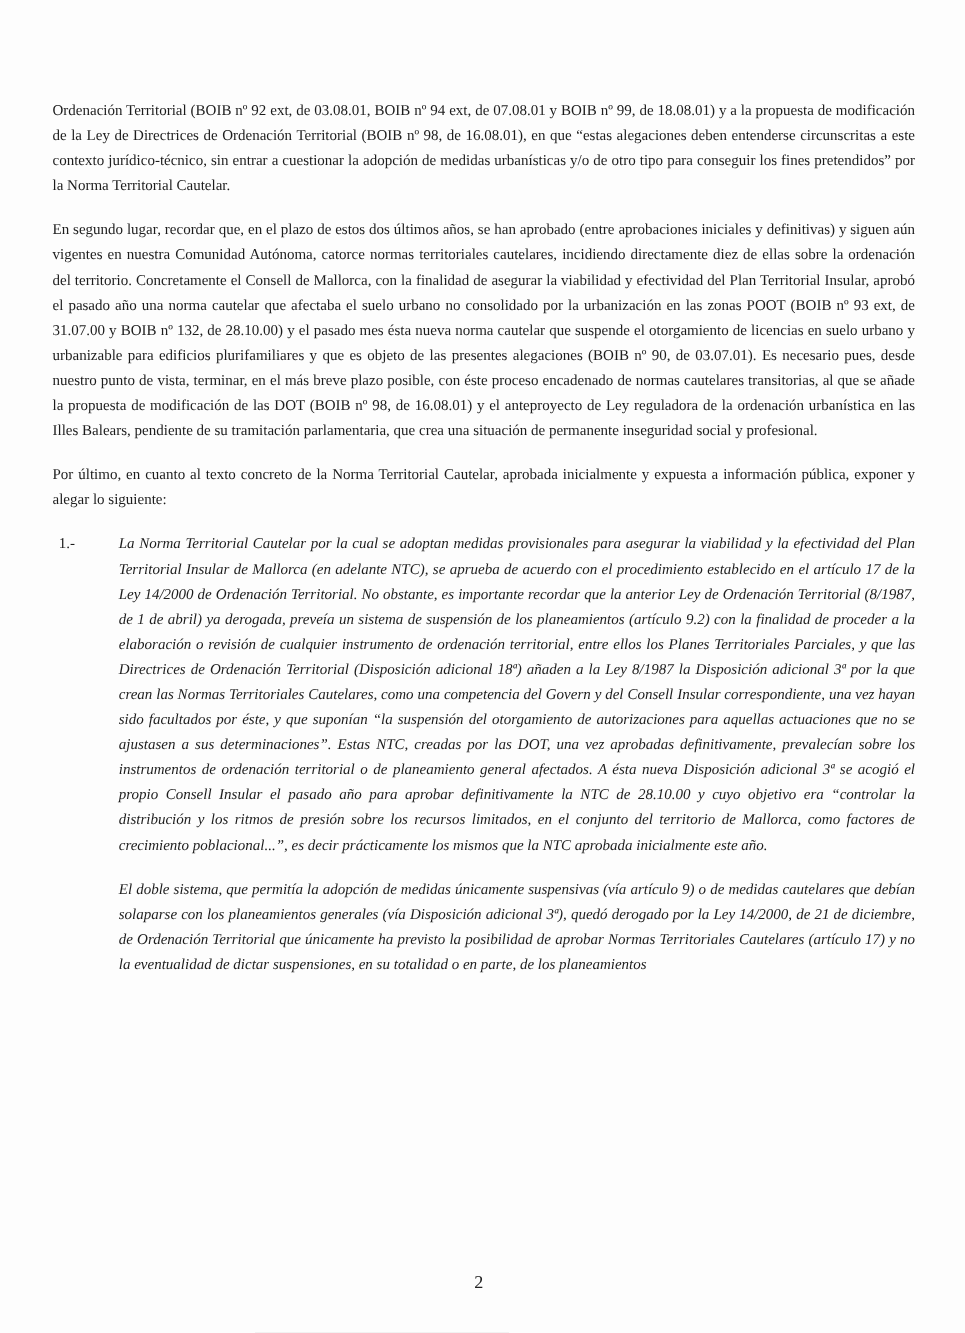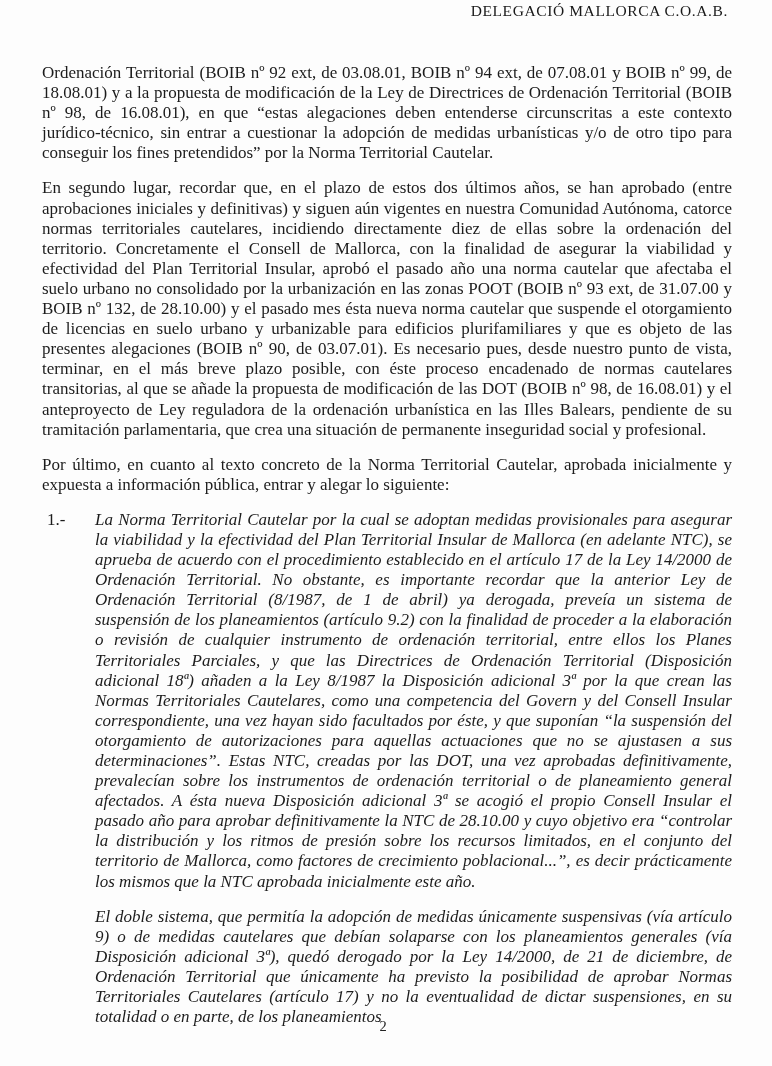--- a/index.html
+++ b/index.html
@@ -21,24 +21,24 @@
     position: absolute;
     top: 2px;
     right: 44px;
     font-size: 15.5px;
     letter-spacing: 0.6px;
     white-space: nowrap;
     color: #191919;
   }
   .doc-body {
     position: absolute;
-    top: 63px;
+    top: 78px;
     left: 42px;
     width: 690px;
-    font-size: 17px;
+    font-size: 12px;
     line-height: 20.1px;
     text-align: justify;
     color: #1c1c1c;
   }
   .para {
     margin: 0 0 15px 0;
     padding: 0;
   }
   .list-item {
     display: flex;
@@ -63,29 +63,28 @@
     text-align: center;
     font-size: 14.5px;
     color: #222222;
   }
 </style>
 </head>
 <body>
 
 <div class="page">
 
-  <div class="doc-header">DELEGACIÓ MALLORCA C.O.A.B.</div>
 
   <div class="doc-body">
 
     <p class="para">Ordenación Territorial (BOIB nº 92 ext, de 03.08.01, BOIB nº 94 ext, de 07.08.01 y BOIB nº 99, de 18.08.01) y a la propuesta de modificación de la Ley de Directrices de Ordenación Territorial (BOIB nº 98, de 16.08.01), en que “estas alegaciones deben entenderse circunscritas a este contexto jurídico-técnico, sin entrar a cuestionar la adopción de medidas urbanísticas y/o de otro tipo para conseguir los fines pretendidos” por la Norma Territorial Cautelar.</p>
 
     <p class="para">En segundo lugar, recordar que, en el plazo de estos dos últimos años, se han aprobado (entre aprobaciones iniciales y definitivas) y siguen aún vigentes en nuestra Comunidad Autónoma, catorce normas territoriales cautelares, incidiendo directamente diez de ellas sobre la ordenación del territorio. Concretamente el Consell de Mallorca, con la finalidad de asegurar la viabilidad y efectividad del Plan Territorial Insular, aprobó el pasado año una norma cautelar que afectaba el suelo urbano no consolidado por la urbanización en las zonas POOT (BOIB nº 93 ext, de 31.07.00 y BOIB nº 132, de 28.10.00) y el pasado mes ésta nueva norma cautelar que suspende el otorgamiento de licencias en suelo urbano y urbanizable para edificios plurifamiliares y que es objeto de las presentes alegaciones (BOIB nº 90, de 03.07.01). Es necesario pues, desde nuestro punto de vista, terminar, en el más breve plazo posible, con éste proceso encadenado de normas cautelares transitorias, al que se añade la propuesta de modificación de las DOT (BOIB nº 98, de 16.08.01) y el anteproyecto de Ley reguladora de la ordenación urbanística en las Illes Balears, pendiente de su tramitación parlamentaria, que crea una situación de permanente inseguridad social y profesional.</p>
 
-    <p class="para">Por último, en cuanto al texto concreto de la Norma Territorial Cautelar, aprobada inicialmente y expuesta a información pública, entrar y alegar lo siguiente:</p>
+    <p class="para">Por último, en cuanto al texto concreto de la Norma Territorial Cautelar, aprobada inicialmente y expuesta a información pública, exponer y alegar lo siguiente:</p>
 
     <div class="list-item">
       <span class="list-marker">1.-</span>
       <div class="list-body">
         <p class="para">La Norma Territorial Cautelar por la cual se adoptan medidas provisionales para asegurar la viabilidad y la efectividad del Plan Territorial Insular de Mallorca (en adelante NTC), se aprueba de acuerdo con el procedimiento establecido en el artículo 17 de la Ley 14/2000 de Ordenación Territorial. No obstante, es importante recordar que la anterior Ley de Ordenación Territorial (8/1987, de 1 de abril) ya derogada, preveía un sistema de suspensión de los planeamientos (artículo 9.2) con la finalidad de proceder a la elaboración o revisión de cualquier instrumento de ordenación territorial, entre ellos los Planes Territoriales Parciales, y que las Directrices de Ordenación Territorial (Disposición adicional 18ª) añaden a la Ley 8/1987 la Disposición adicional 3ª por la que crean las Normas Territoriales Cautelares, como una competencia del Govern y del Consell Insular correspondiente, una vez hayan sido facultados por éste, y que suponían “la suspensión del otorgamiento de autorizaciones para aquellas actuaciones que no se ajustasen a sus determinaciones”. Estas NTC, creadas por las DOT, una vez aprobadas definitivamente, prevalecían sobre los instrumentos de ordenación territorial o de planeamiento general afectados. A ésta nueva Disposición adicional 3ª se acogió el propio Consell Insular el pasado año para aprobar definitivamente la NTC de 28.10.00 y cuyo objetivo era “controlar la distribución y los ritmos de presión sobre los recursos limitados, en el conjunto del territorio de Mallorca, como factores de crecimiento poblacional...”, es decir prácticamente los mismos que la NTC aprobada inicialmente este año.</p>
         <p class="para">El doble sistema, que permitía la adopción de medidas únicamente suspensivas (vía artículo 9) o de medidas cautelares que debían solaparse con los planeamientos generales (vía Disposición adicional 3ª), quedó derogado por la Ley 14/2000, de 21 de diciembre, de Ordenación Territorial que únicamente ha previsto la posibilidad de aprobar Normas Territoriales Cautelares (artículo 17) y no la eventualidad de dictar suspensiones, en su totalidad o en parte, de los planeamientos</p>
       </div>
     </div>
 
   </div>

